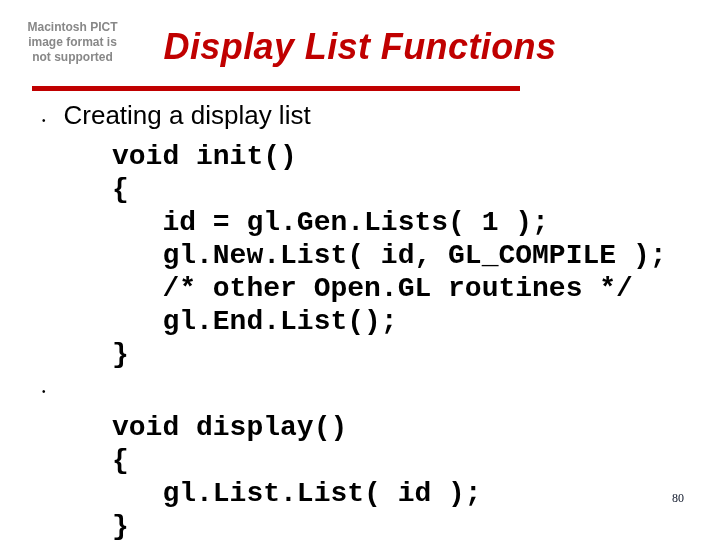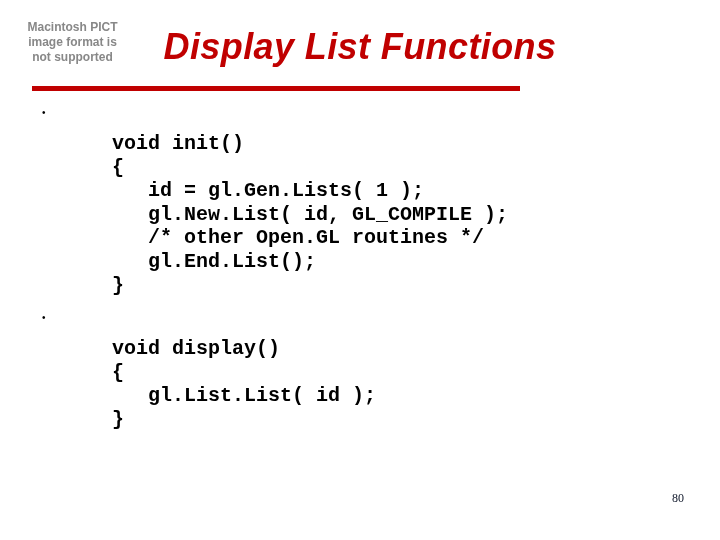--- a/index.html
+++ b/index.html
@@ -70,21 +70,21 @@
   .code-line1 {
     font-family: "Courier New", monospace;
     font-size: 20px;
     font-weight: bold;
     color: #000;
     margin-left: 38px;
     margin-top: 2px;
   }
   .code-block {
     font-family: "Courier New", monospace;
-    font-size: 20px;
+    font-size: 28px;
     font-weight: bold;
     color: #000;
     white-space: pre;
     margin-left: 70px;
     margin-top: 6px;
     line-height: 1.18;
   }
   .section2 {
     margin-top: 8px;
   }
@@ -115,20 +115,21 @@
 is not supported</div>
 
   <div class="title">Display List Functions</div>
 
   <div class="rule"></div>
 
   <div class="content">
 
     <div class="bullet-row">
       <span class="dot">•</span>
+      <span class="bullet-text">Creating a display list</span>
     </div>
     <div class="code-block">void init()
 {
    id = gl.Gen.Lists( 1 );
    gl.New.List( id, GL_COMPILE );
    /* other Open.GL routines */
    gl.End.List();
 }</div>
 
     <div class="section2">

